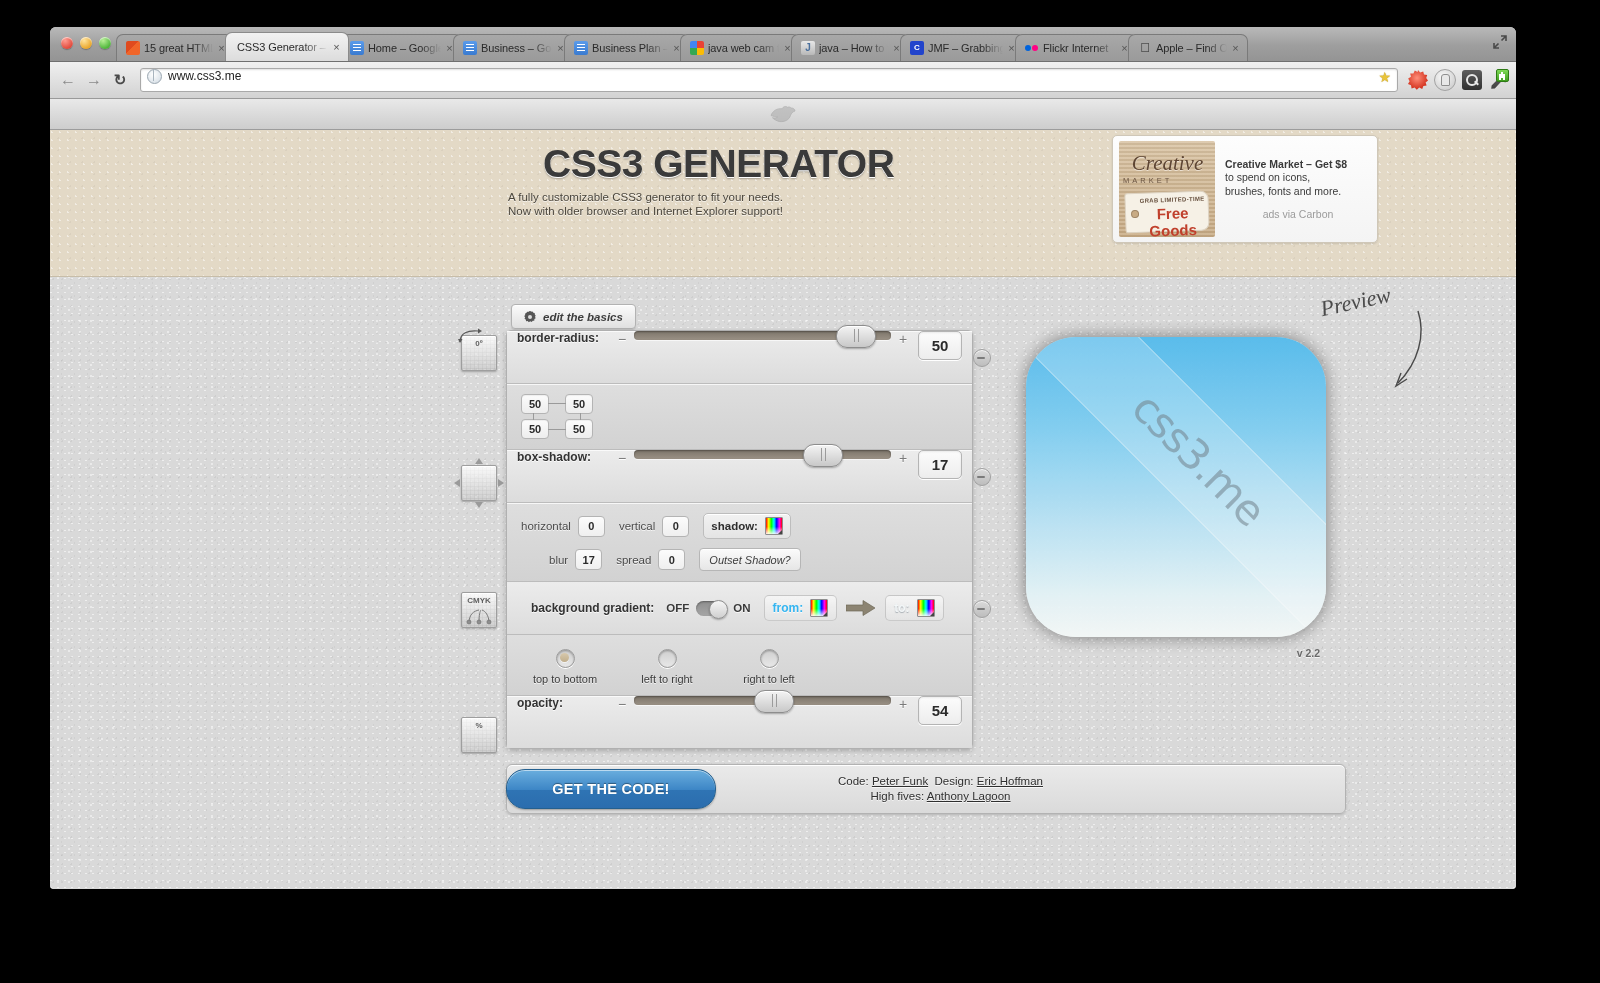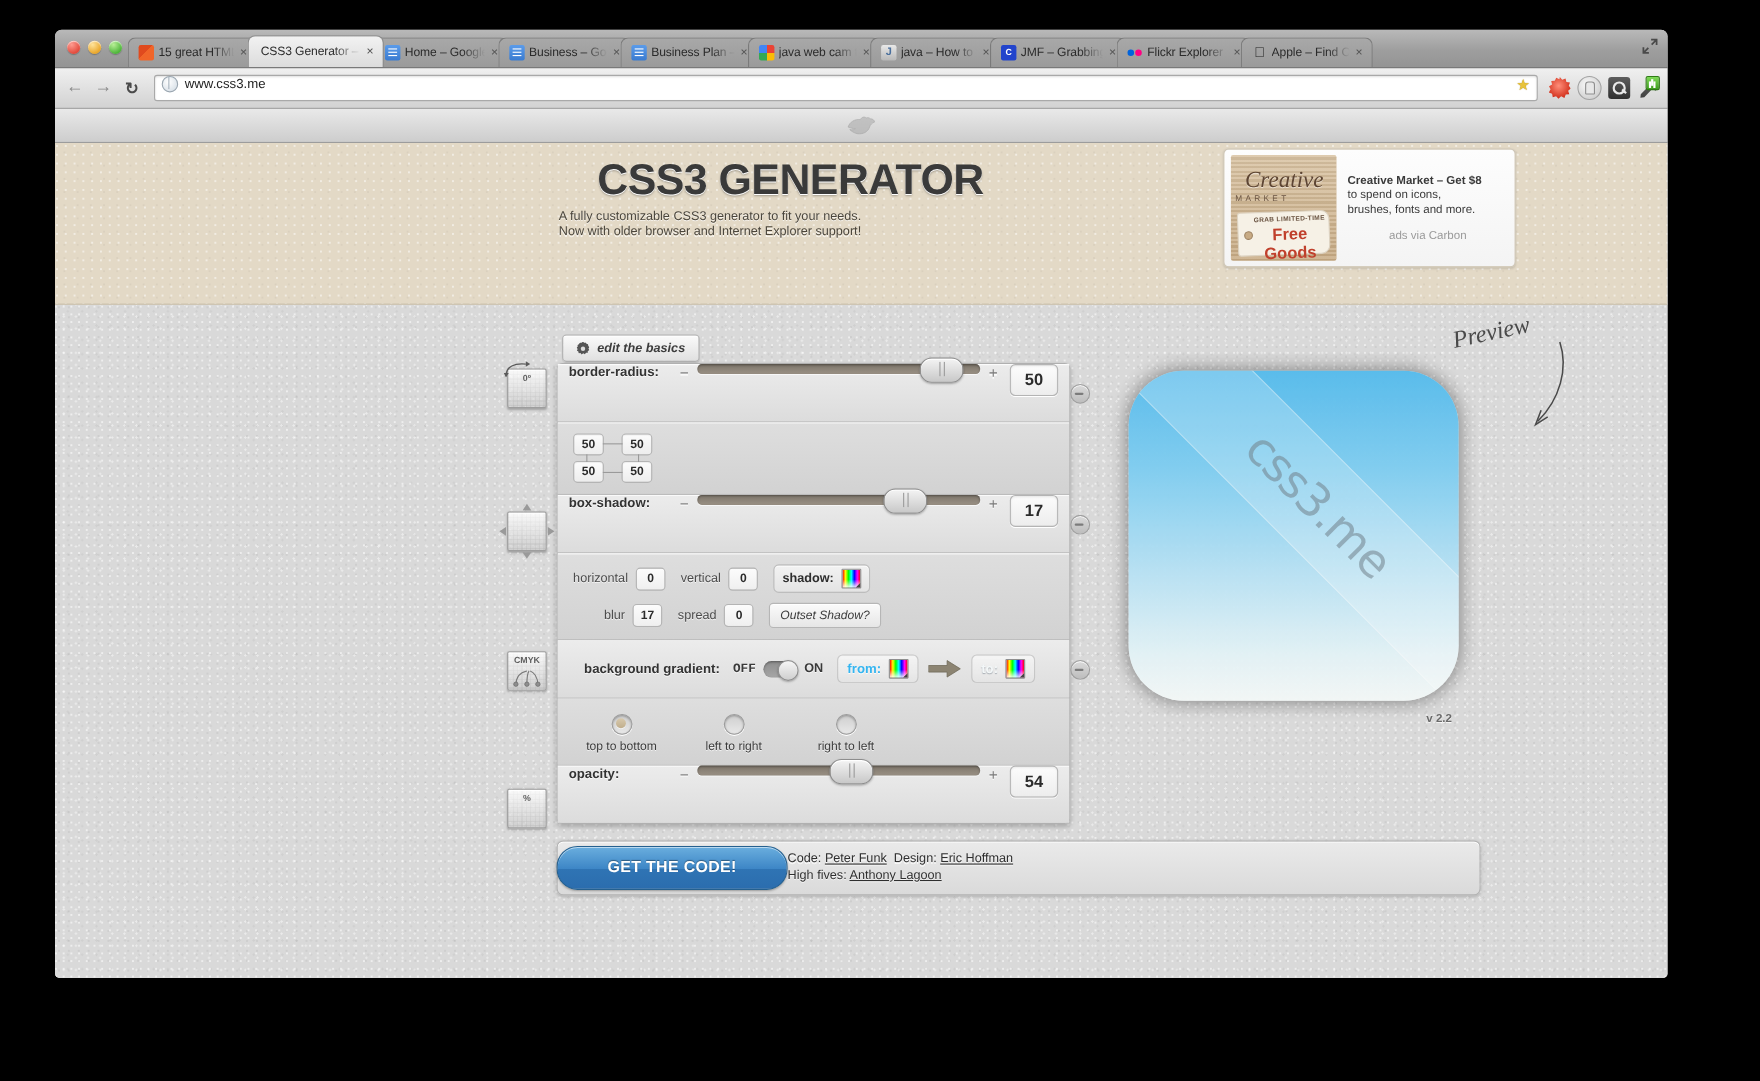--- a/index.html
+++ b/index.html
@@ -637,20 +637,21 @@
     display:flex; align-items:center; justify-content:center;
     color: #fff;
     font-size: 14.5px;
     font-weight: bold;
     letter-spacing: .3px;
     text-shadow: 0 -1px 1px rgba(0,0,0,.4);
     cursor: pointer;
   }
   .credits {
     flex: 1 1 auto;
+    text-align: center;
     font-size: 11.5px;
     color: #2f2f2f;
     line-height: 15px;
     text-shadow: 0 1px 0 rgba(255,255,255,.75);
     padding-right: 180px;
   }
   .credits a { color: #2f2f2f; text-decoration: underline; cursor:pointer; }
 </style>
 </head>
 <body>
@@ -700,21 +701,21 @@
             <span class="tab-title">java – How to take</span>
             <span class="tab-close">×</span>
           </div>
           <div class="tab" style="width: 124px;">
             <span class="favicon fav-jmf"></span>
             <span class="tab-title">JMF – Grabbing sing</span>
             <span class="tab-close">×</span>
           </div>
           <div class="tab" style="width: 122px;">
             <span class="favicon fav-flickr"></span>
-            <span class="tab-title">Flickr Explorer</span>
+            <span class="tab-title">Flickr Internet</span>
             <span class="tab-close">×</span>
           </div>
           <div class="tab" style="width: 120px;">
             <span class="favicon fav-apple"></span>
             <span class="tab-title">Apple – Find Out H</span>
             <span class="tab-close">×</span>
           </div>
         </div>
       <div class="win-expand">
         <svg width="18" height="18" viewBox="0 0 18 18">
@@ -871,21 +872,21 @@
               <span class="fld-box">17</span>
               <span class="fld-label">spread</span>
               <span class="fld-box">0</span>
               <span class="outset-btn">Outset Shadow?</span>
             </div>
           </div>
 
           <div class="prow">
             <div class="grad-row">
               <span class="grad-label">background gradient:</span>
-              <span class="onoff-txt" style="margin-left:12px;font-family:Liberation Mono, monospace;">OFF</span>
+              <span class="onoff-txt" style="margin-left:12px;">OFF</span>
               <span class="toggle">
                   <span class="tknob"></span>
                 </span>
               <span class="onoff-txt">ON</span>
               <span class="fromto" style="margin-left:13px;">
                 <span class="ftl from">from:</span>
                 <span class="swatch"></span>
               </span>
               <svg class="arrow-lr" viewBox="0 0 30 18">
                 <path d="M0 6 L17 6 L17 1.5 L29 9 L17 16.5 L17 12 L0 12 Z" fill="#8c8472" stroke="#6f6857" stroke-width=".7"></path>

